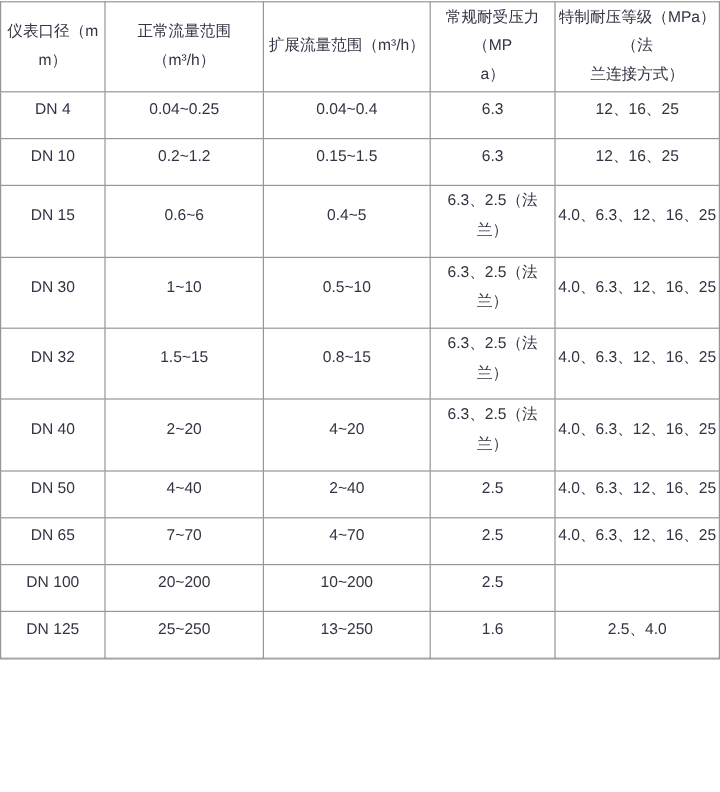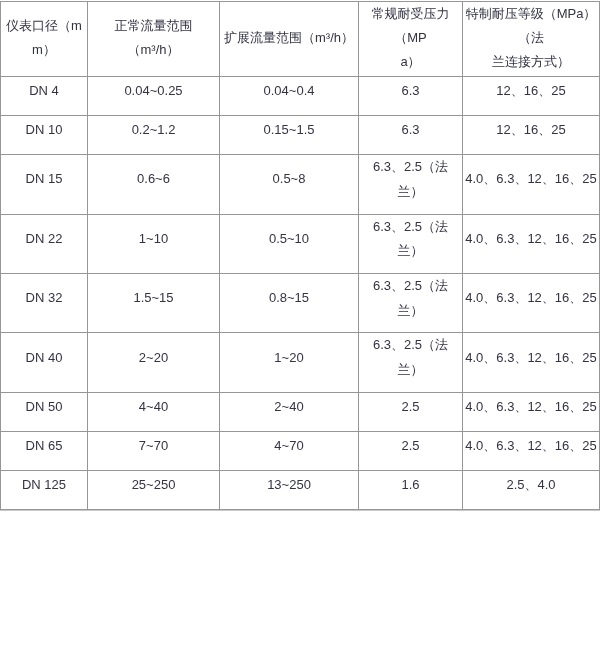--- a/index.html
+++ b/index.html
@@ -75,60 +75,67 @@
       <tr>
         <td>DN 10</td>
         <td>0.2~1.2</td>
         <td>0.15~1.5</td>
         <td>6.3</td>
         <td>12、16、25</td>
       </tr>
       <tr>
         <td>DN 15</td>
         <td>0.6~6</td>
-        <td>0.5~8</td>
+        <td>0.4~5</td>
         <td>6.3、2.5（法兰）</td>
         <td>4.0、6.3、12、16、25</td>
       </tr>
       <tr>
-        <td>DN 22</td>
+        <td>DN 30</td>
         <td>1~10</td>
         <td>0.5~10</td>
         <td>6.3、2.5（法兰）</td>
         <td>4.0、6.3、12、16、25</td>
       </tr>
       <tr>
         <td>DN 32</td>
         <td>1.5~15</td>
         <td>0.8~15</td>
         <td>6.3、2.5（法兰）</td>
         <td>4.0、6.3、12、16、25</td>
       </tr>
       <tr>
         <td>DN 40</td>
         <td>2~20</td>
-        <td>1~20</td>
+        <td>4~20</td>
         <td>6.3、2.5（法兰）</td>
         <td>4.0、6.3、12、16、25</td>
       </tr>
       <tr>
         <td>DN 50</td>
         <td>4~40</td>
         <td>2~40</td>
         <td>2.5</td>
         <td>4.0、6.3、12、16、25</td>
       </tr>
       <tr>
         <td>DN 65</td>
         <td>7~70</td>
         <td>4~70</td>
         <td>2.5</td>
         <td>4.0、6.3、12、16、25</td>
       </tr>
       <tr>
+        <td>DN 100</td>
+        <td>20~200</td>
+        <td>10~200</td>
+        <td>2.5</td>
+        <td></td>
+      </tr>
+      <tr>
         <td>DN 125</td>
         <td>25~250</td>
         <td>13~250</td>
         <td>1.6</td>
         <td>2.5、4.0</td>
       </tr>
     </tbody>
 </table>
 
 </body></html>

